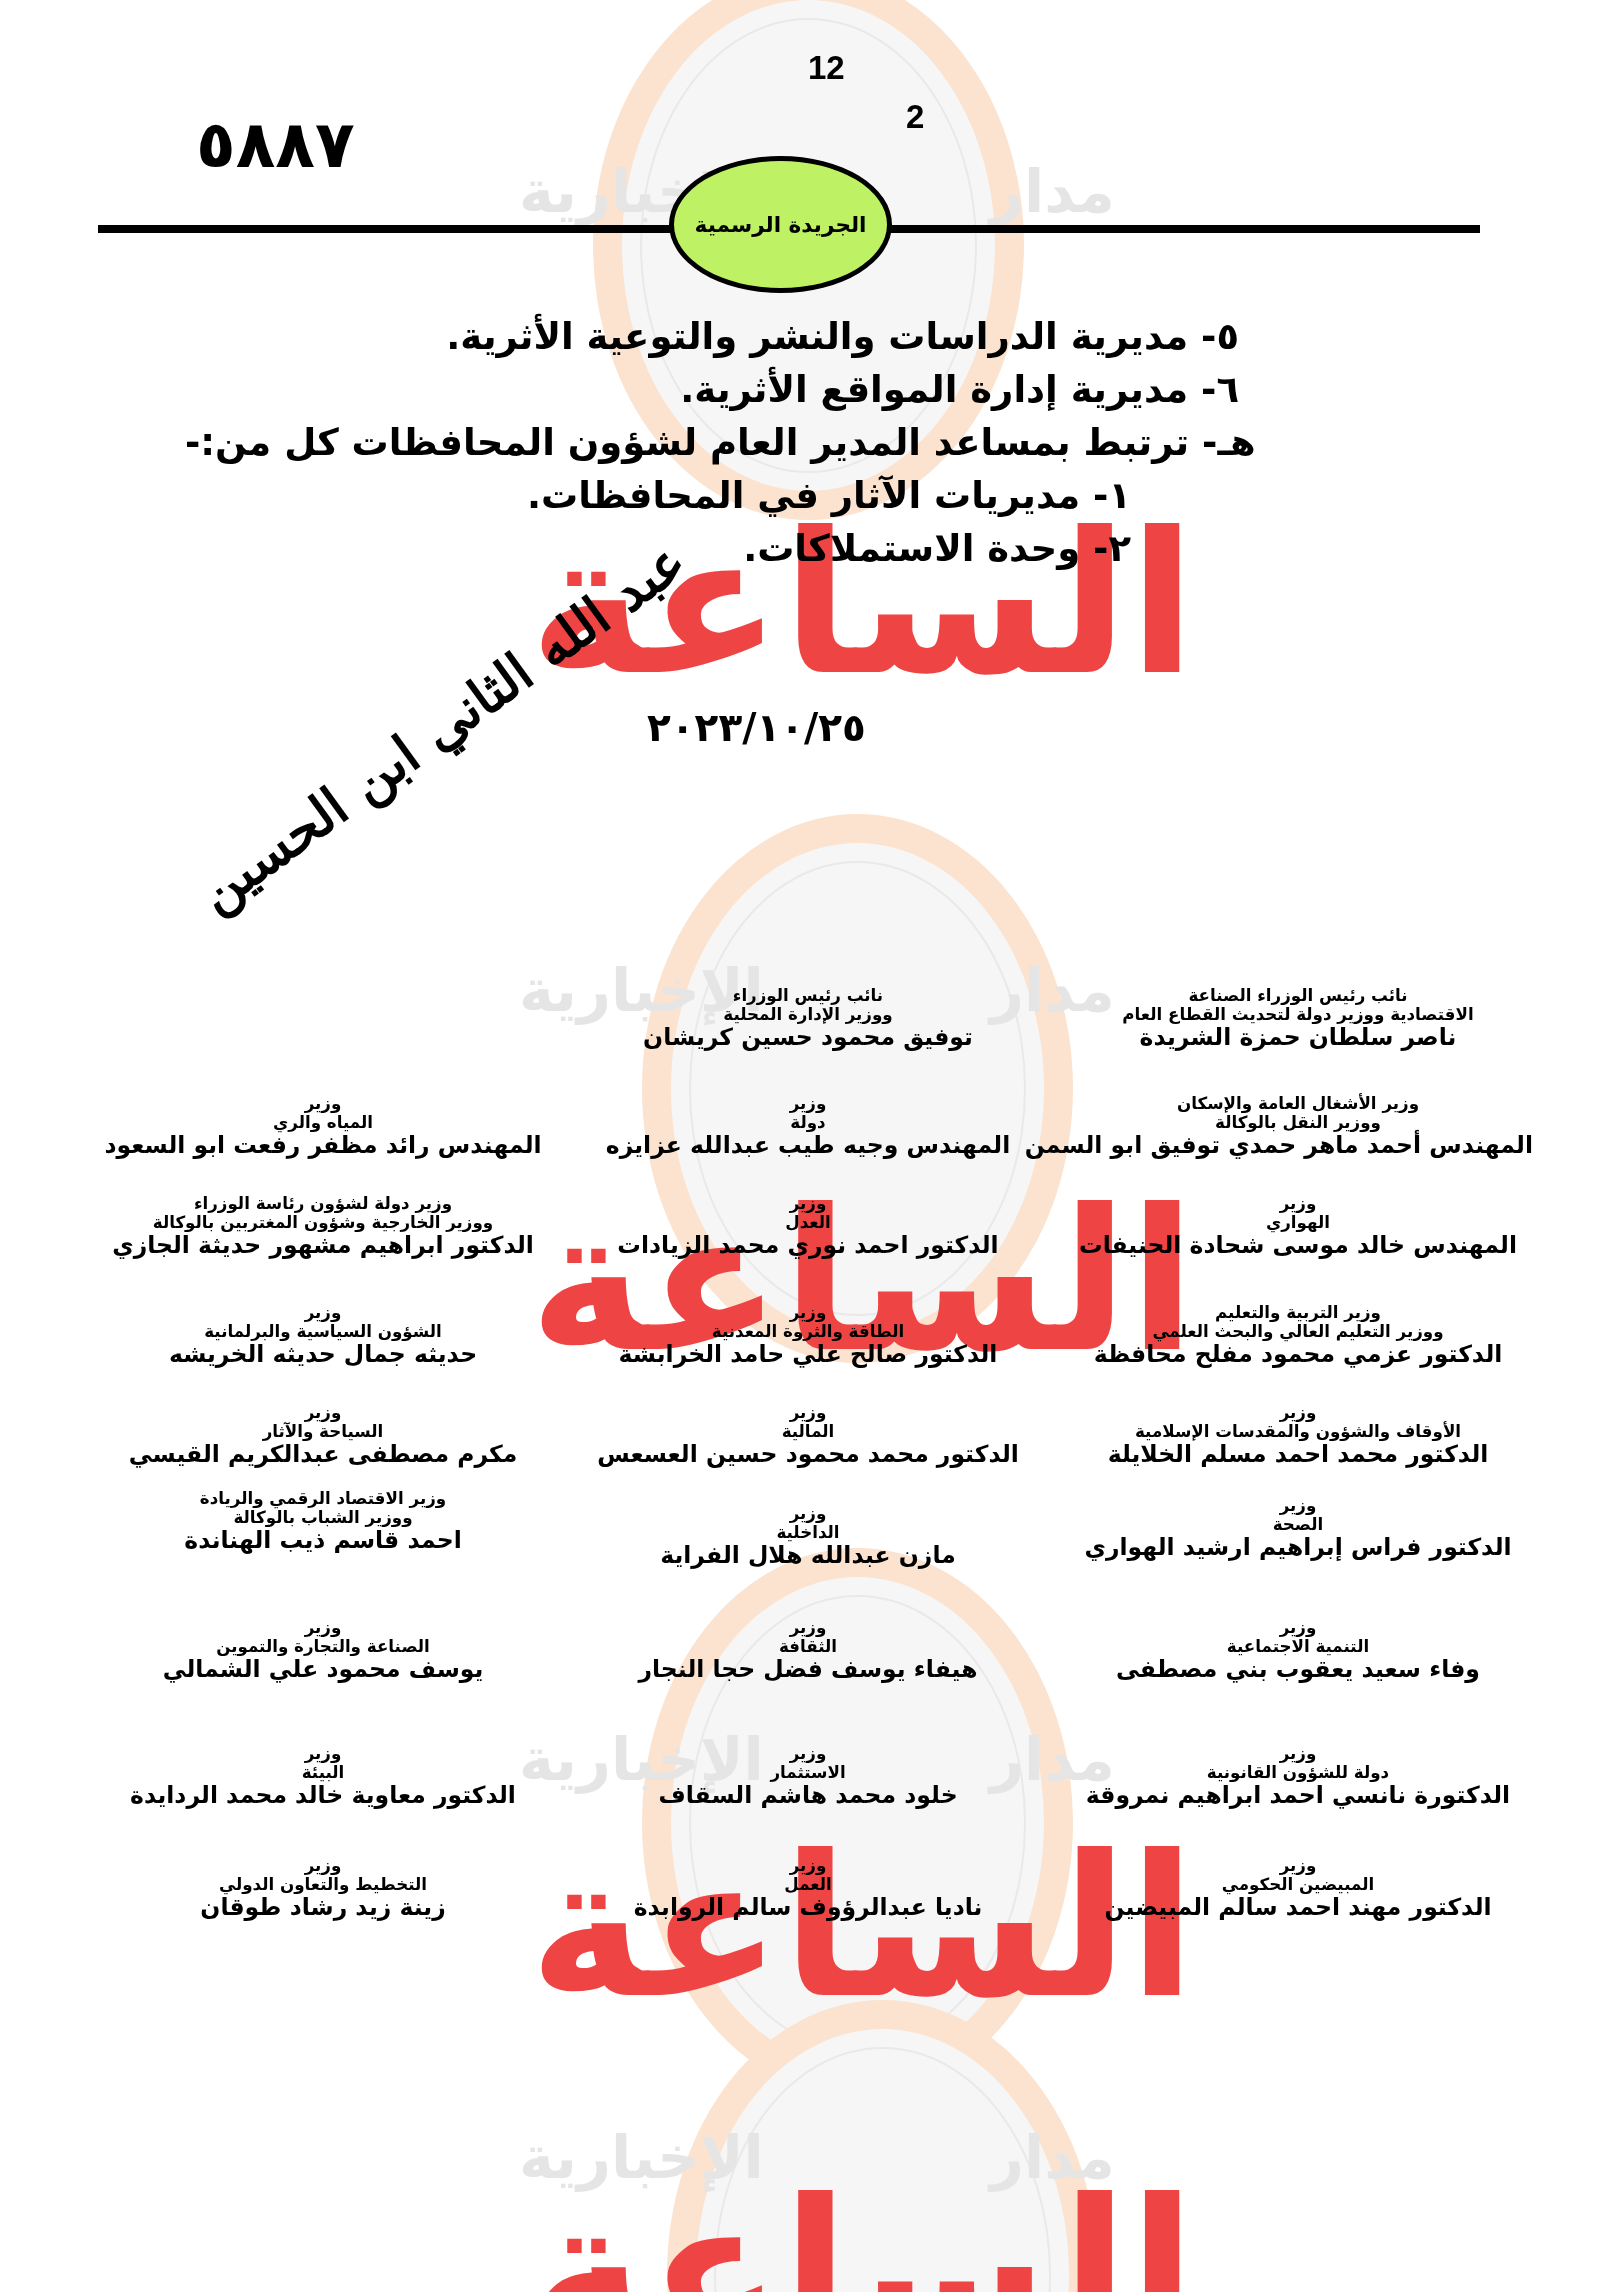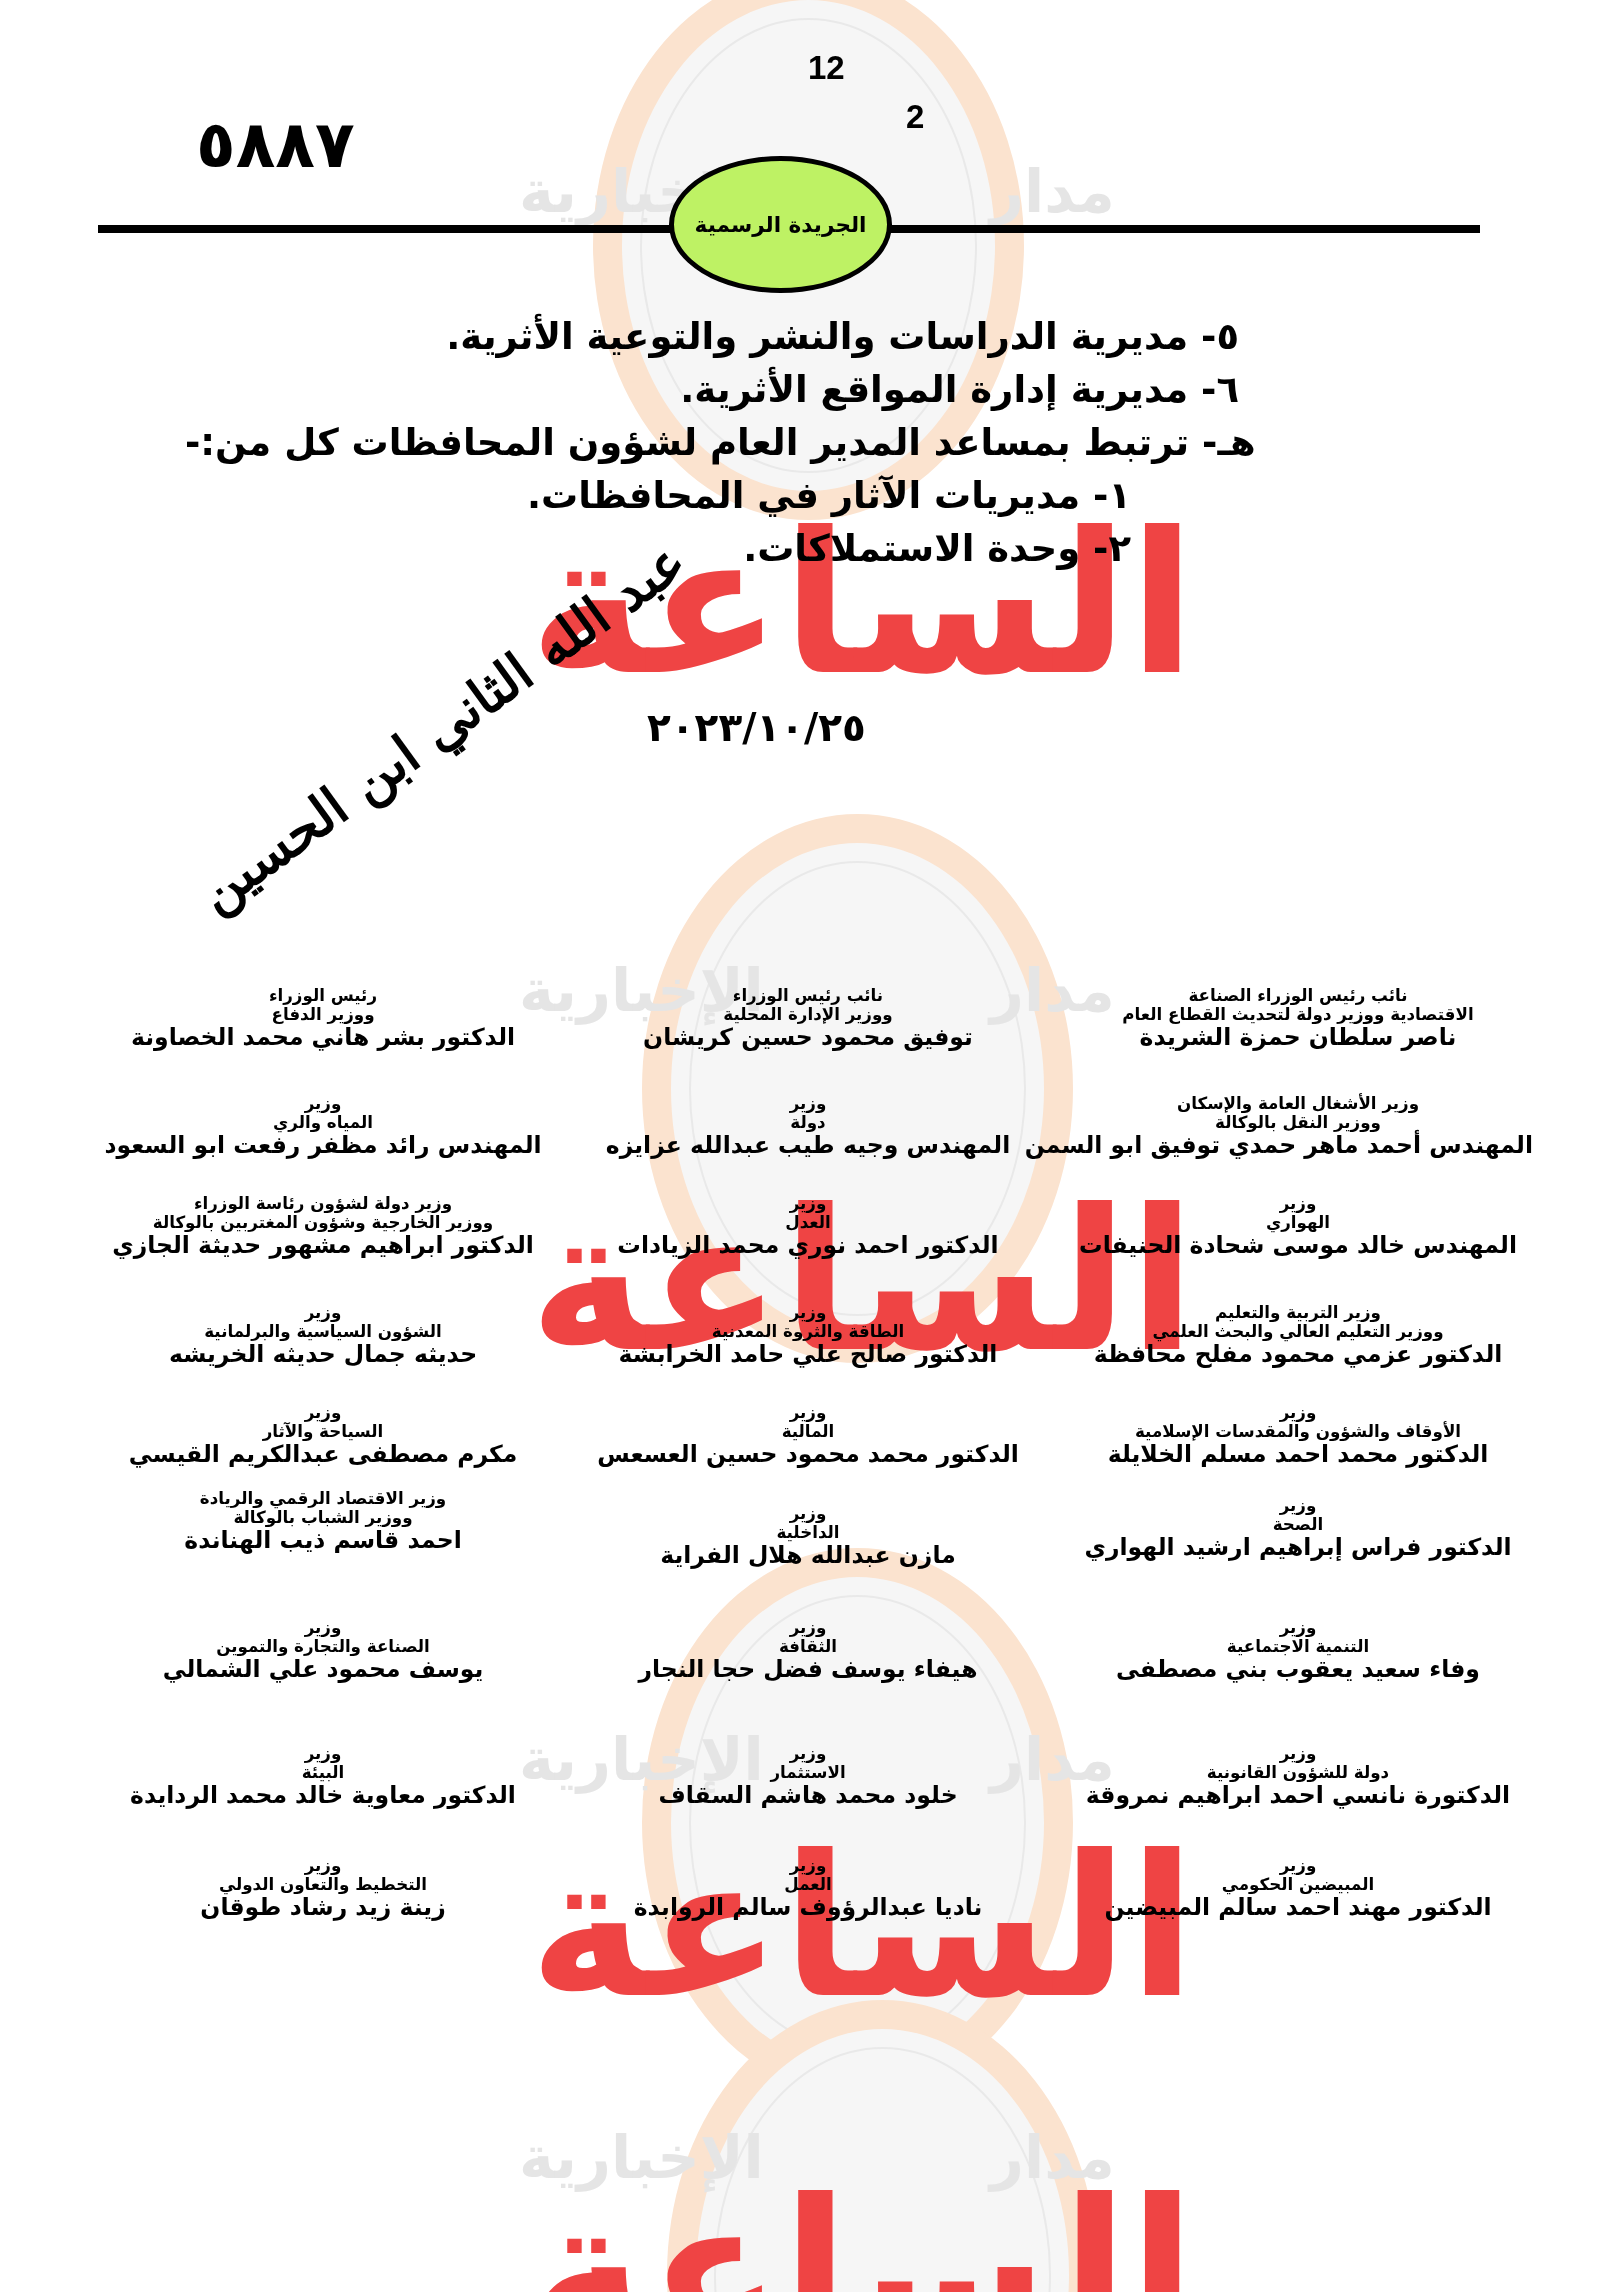--- a/index.html
+++ b/index.html
@@ -123,25 +123,20 @@
   <div class="minister col-r" style="top:975px">
     <div class="title">نائب رئيس الوزراء الصناعة</div>
     <div class="title">الاقتصادية ووزير دولة لتحديث القطاع العام</div>
     <div class="name">ناصر سلطان حمزة الشريدة</div>
   </div>
   <div class="minister col-m" style="top:975px">
     <div class="title">نائب رئيس الوزراء</div>
     <div class="title">ووزير الإدارة المحلية</div>
     <div class="name">توفيق محمود حسين كريشان</div>
   </div>
-  <div class="minister col-l" style="top:975px">
-    <div class="title">رئيس الوزراء</div>
-    <div class="title">ووزير الدفاع</div>
-    <div class="name">الدكتور بشر هاني محمد الخصاونة</div>
-  </div>
 
   <div class="minister col-r" style="top:1083px">
     <div class="title">وزير الأشغال العامة والإسكان</div>
     <div class="title">ووزير النقل بالوكالة</div>
     <div class="name">المهندس أحمد ماهر حمدي توفيق ابو السمن</div>
   </div>
   <div class="minister col-m" style="top:1083px">
     <div class="title">وزير</div>
     <div class="title">دولة</div>
     <div class="name">المهندس وجيه طيب عبدالله عزايزه</div>

